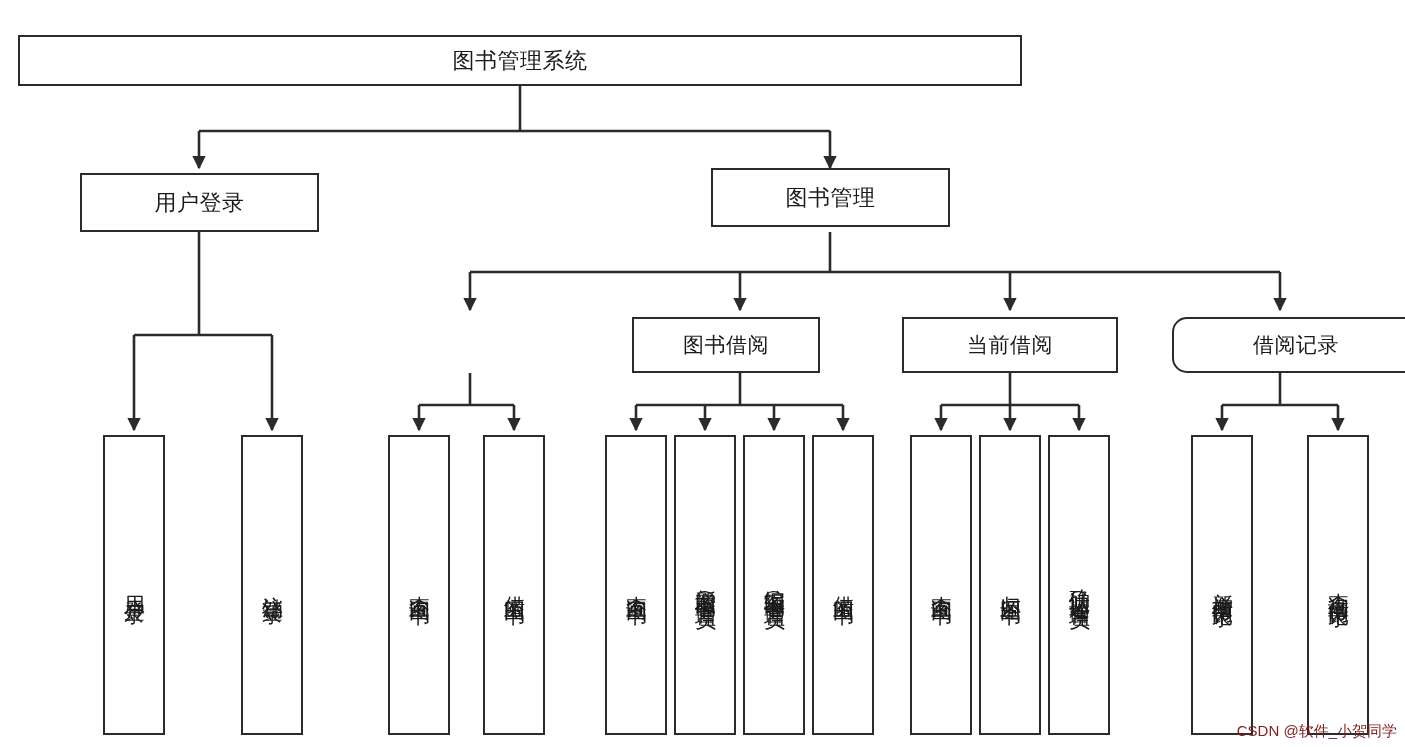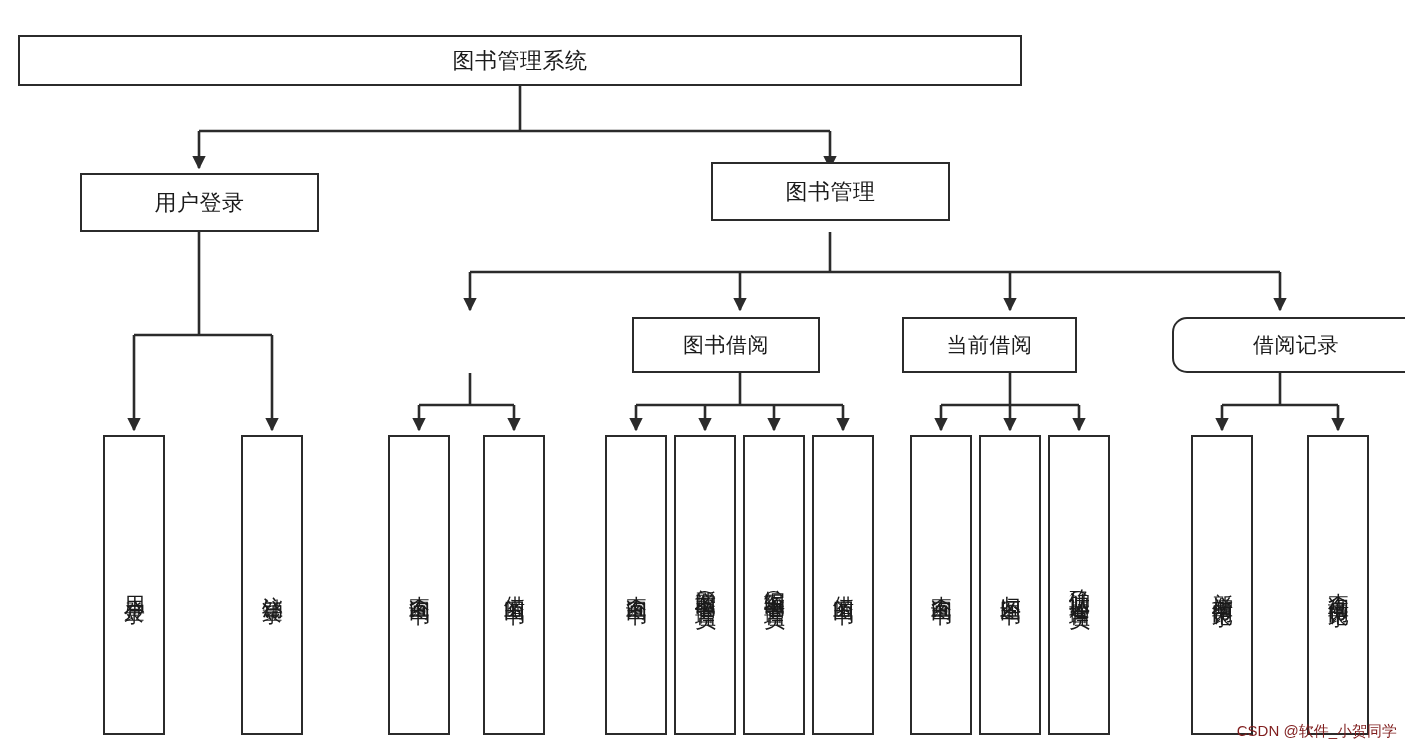--- a/index.html
+++ b/index.html
@@ -123,30 +123,30 @@
   </svg>
 
   <div class="node-box root" style="left:18px; top:15px; width:1004px; height:51px;margin-top:20px;">
     <span class="node-label">图书管理系统</span>
   </div>
 
   <div class="node-box level2" style="left:80px; top:173px; width:239px; height:59px;">
     <span class="node-label">用户登录</span>
   </div>
 
-  <div class="node-box level2" style="left:711px; top:162px; width:239px; height:59px;">
+  <div class="node-box level2" style="left:711px; top:168px; width:239px; height:59px;">
     <span class="node-label">图书管理</span>
   </div>
 
 
   <div class="node-box level3" style="left:632px; top:317px; width:188px; height:56px;">
     <span class="node-label">图书借阅</span>
   </div>
 
-  <div class="node-box level3" style="left:902px; top:317px; width:175px; height:56px;">
+  <div class="node-box level3" style="left:902px; top:317px; width:216px; height:56px;">
     <span class="node-label">当前借阅</span>
   </div>
 
   <div class="node-box level3" style="left:1172px; top:317px; width:248px; height:56px;border-radius:15px;">
     <span class="node-label">借阅记录</span>
   </div>
 
   <div class="node-box vertical" style="left:103px; top:435px; width:62px; height:300px;">
     <span class="node-label">用户登录</span>
   </div>

